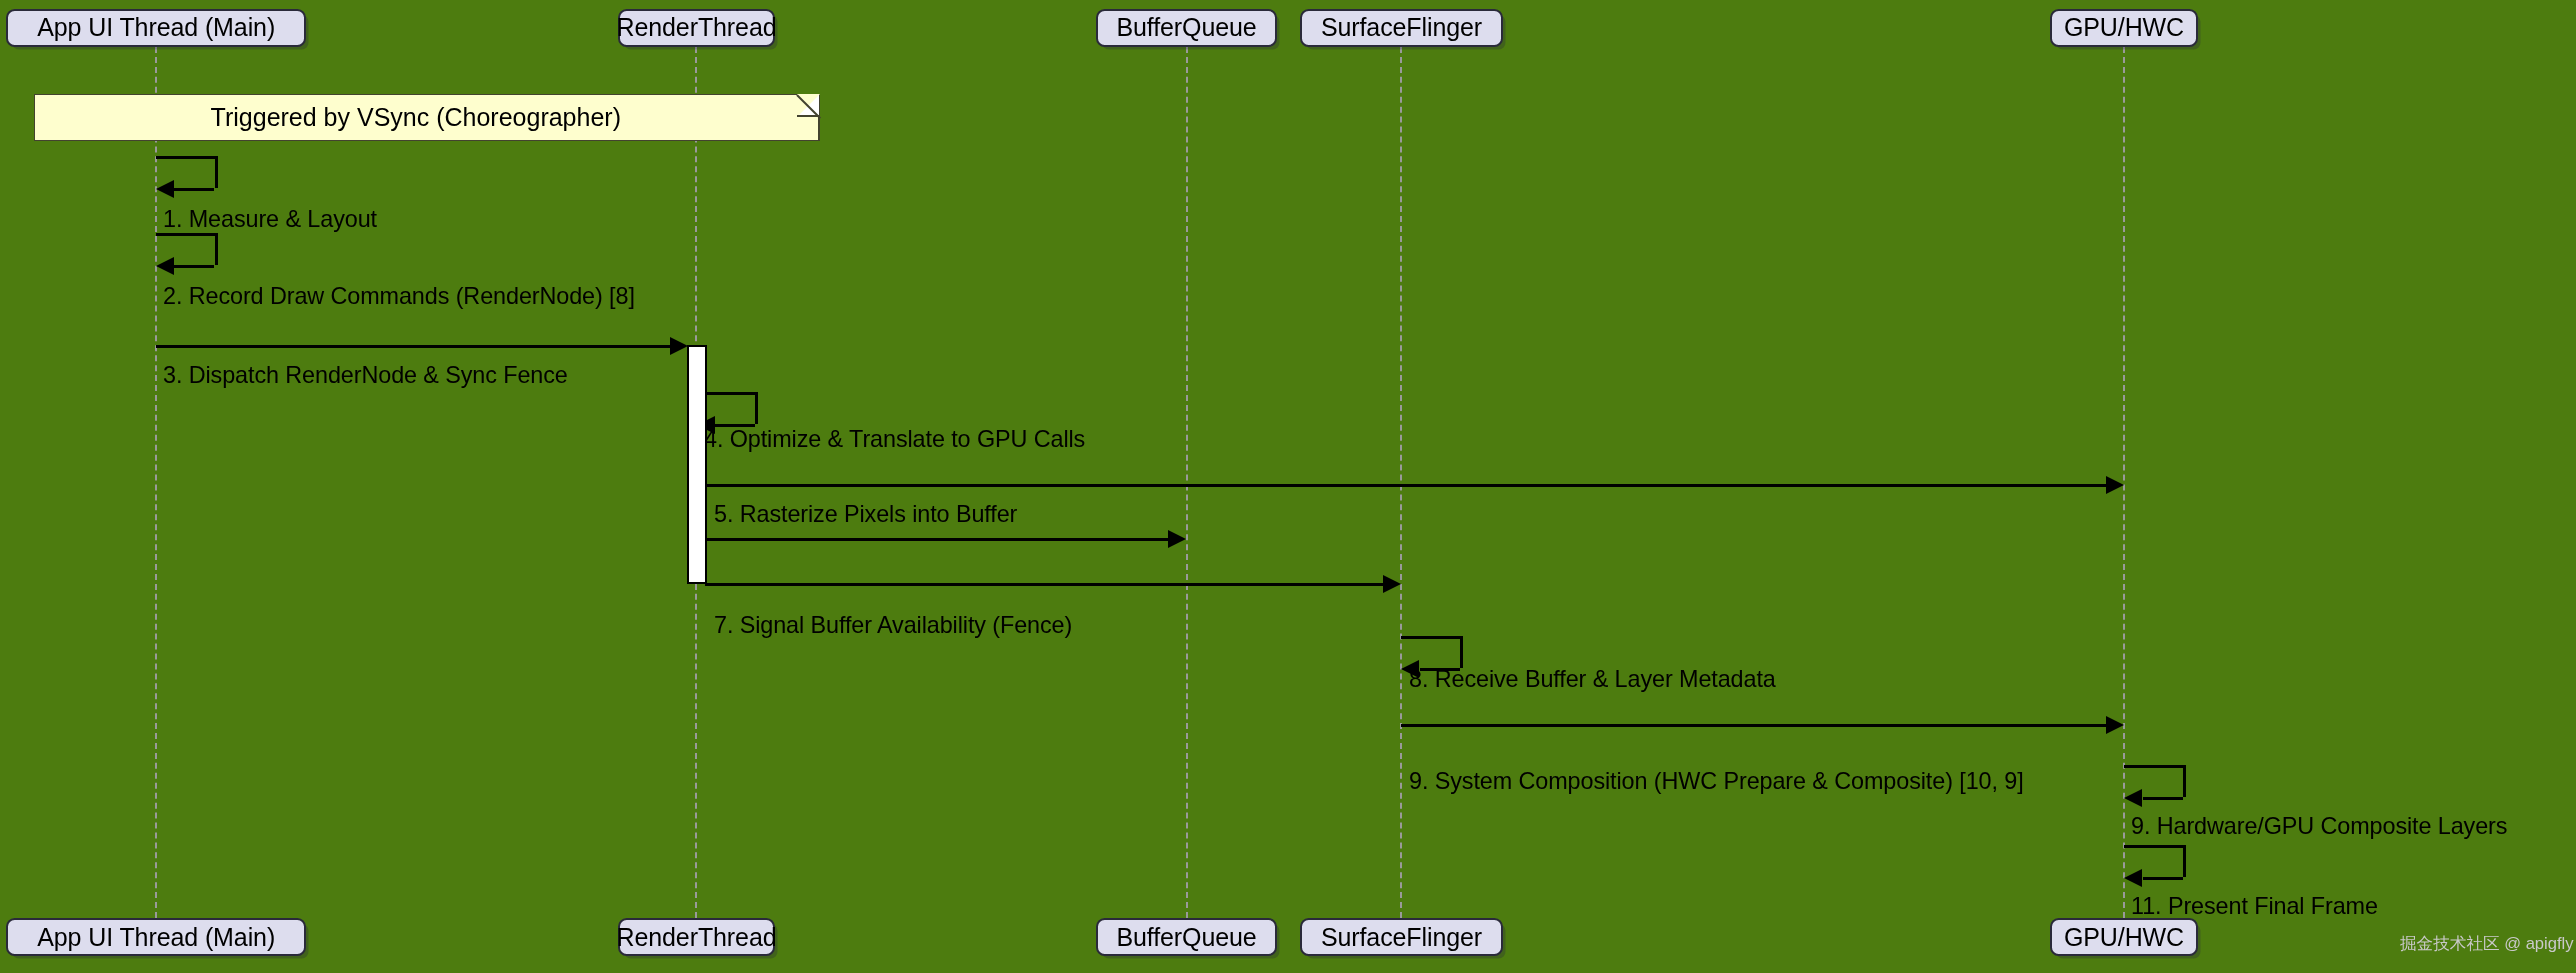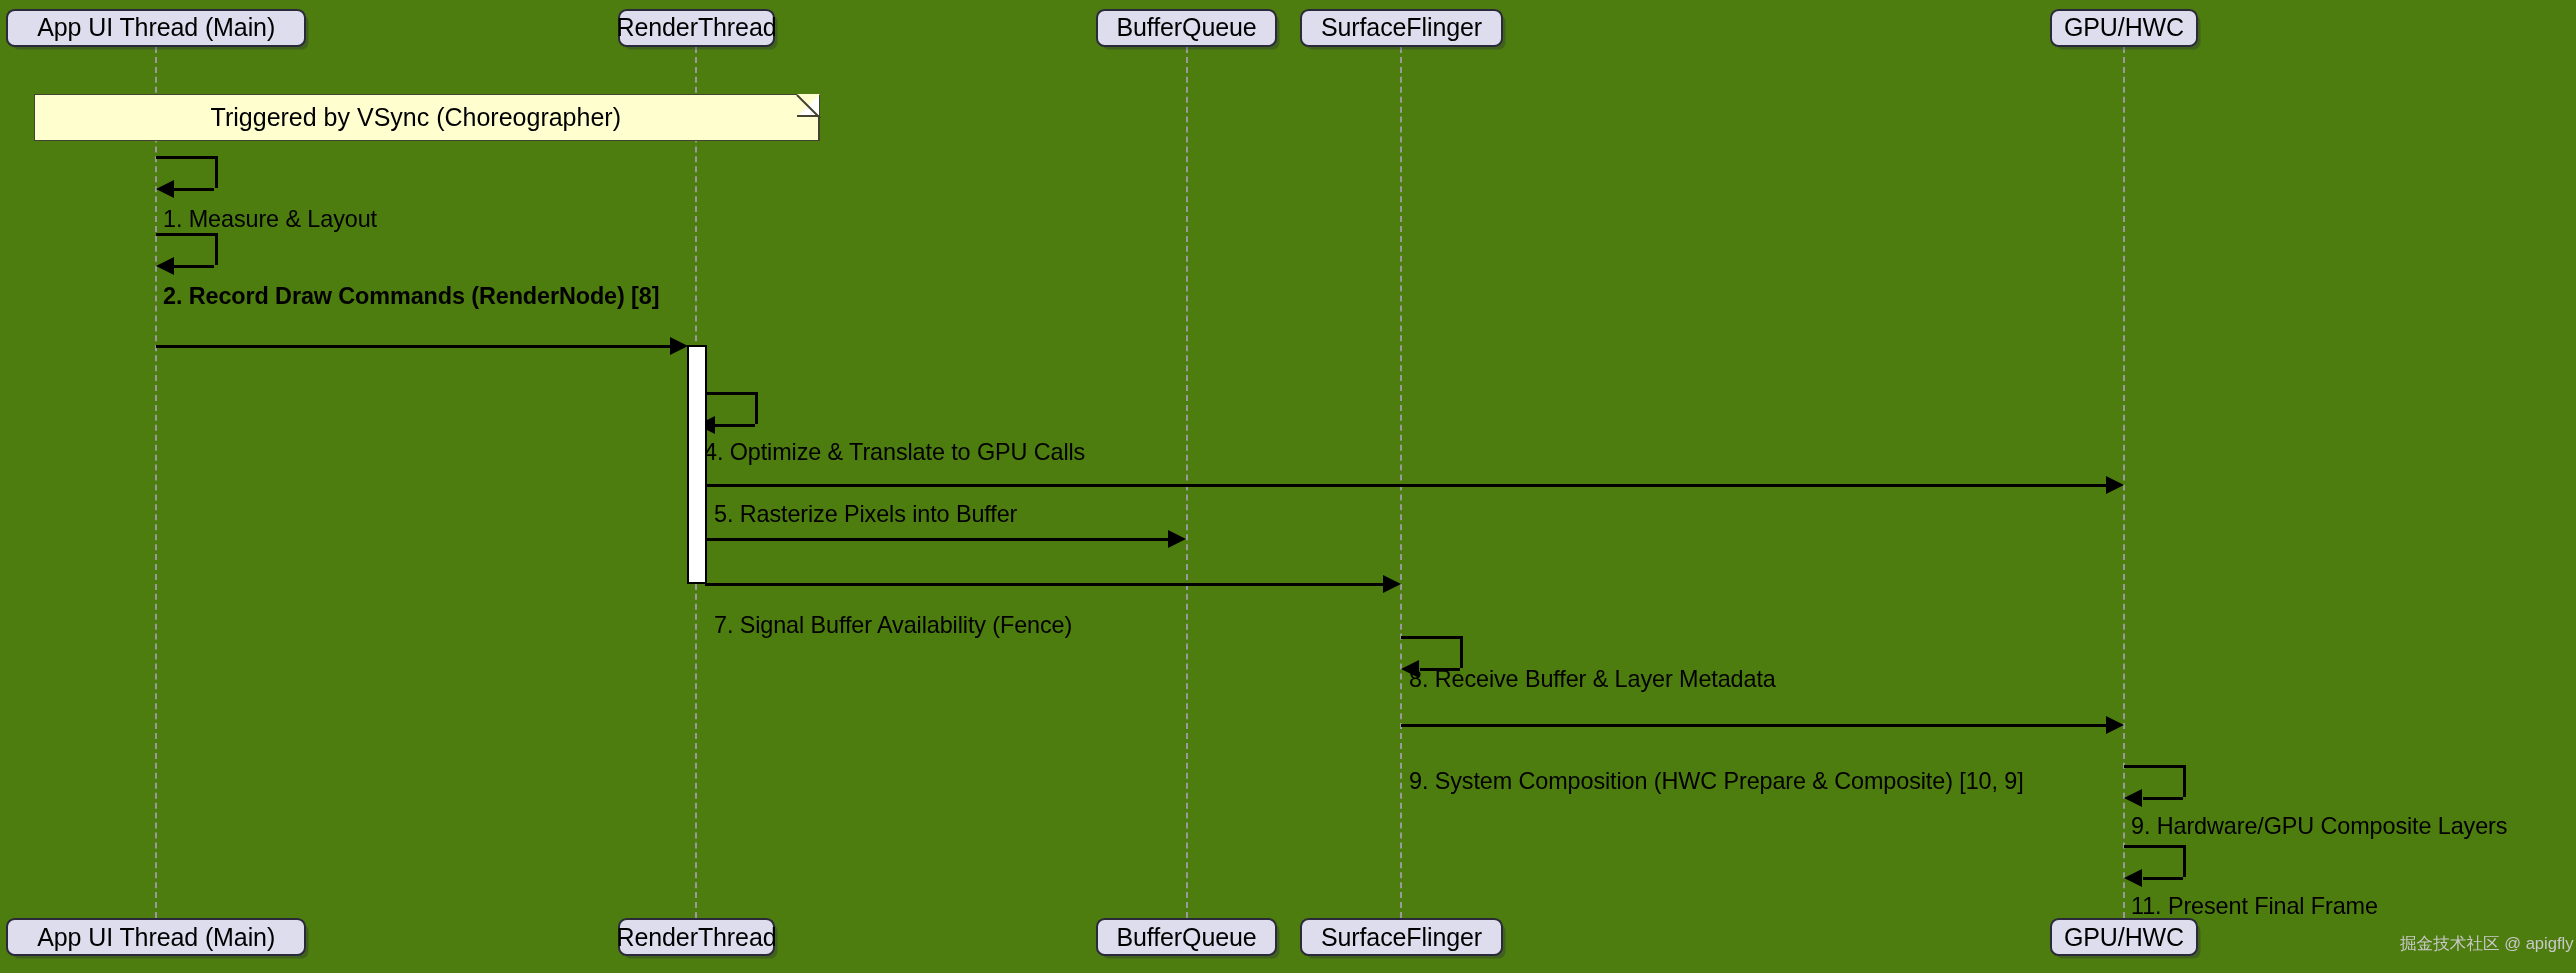--- a/index.html
+++ b/index.html
@@ -185,28 +185,29 @@
     <div style="position: absolute; left: 797px; top: 115px; width: 23.4px; height: 1.8px; background: rgb(67, 67, 47);"></div>
     <div class="self-top" style="left: 156px; top: 156px; width: 59px;"></div>
     <div class="self-right" style="left: 215px; top: 156px; height: 32px;"></div>
     <div class="self-bottom" style="left: 174px; top: 188px; width: 40px;"></div>
     <div class="msg-head-left" style="left: 156px; top: 180px;"></div>
     <div class="msg-label" style="left: 163px; top: 162px;">1. Measure &amp; Layout</div>
     <div class="self-top" style="left: 156px; top: 233px; width: 59px;"></div>
     <div class="self-right" style="left: 215px; top: 233px; height: 32px;"></div>
     <div class="self-bottom" style="left: 174px; top: 265px; width: 40px;"></div>
     <div class="msg-head-left" style="left: 156px; top: 257px;"></div>
-    <div class="msg-label" style="left: 163px; top: 239px; font-weight: bold;">2. Record Draw Commands (RenderNode) [8]</div>
+    <div class="msg-label" style="left: 163px; top: 239px;">2. Record Draw Commands (RenderNode) [8]</div>
     <div class="msg-line" style="left: 156px; top: 345px; width: 516px;"></div>
     <div class="msg-head-right" style="left: 670px; top: 337px;"></div>
+    <div class="msg-label" style="left: 163px; top: 318px;">3. Dispatch RenderNode &amp; Sync Fence</div>
     <div class="self-top" style="left: 697px; top: 392px; width: 59px;"></div>
     <div class="self-right" style="left: 755px; top: 392px; height: 32px;"></div>
     <div class="self-bottom" style="left: 715px; top: 424px; width: 40px;"></div>
     <div class="msg-head-left" style="left: 697px; top: 416px;"></div>
-    <div class="msg-label" style="left: 704px; top: 395px;">4. Optimize &amp; Translate to GPU Calls</div>
+    <div class="msg-label" style="left: 704px; top: 382px;">4. Optimize &amp; Translate to GPU Calls</div>
     <div class="msg-line" style="left: 705px; top: 484px; width: 1403px;"></div>
     <div class="msg-head-right" style="left: 2106px; top: 476px;"></div>
     <div class="msg-label" style="left: 714px; top: 457px;">5. Rasterize Pixels into Buffer</div>
     <div class="msg-line" style="left: 705px; top: 538px; width: 466px;"></div>
     <div class="msg-head-right" style="left: 1168px; top: 530px;"></div>
     <div class="msg-line" style="left: 705px; top: 583px; width: 680px;"></div>
     <div class="msg-head-right" style="left: 1383px; top: 575px;"></div>
     <div class="msg-label" style="left: 714px; top: 568px;">7. Signal Buffer Availability (Fence)</div>
     <div class="self-top" style="left: 1401px; top: 636px; width: 59px;"></div>
     <div class="self-right" style="left: 1460px; top: 636px; height: 32px;"></div>

